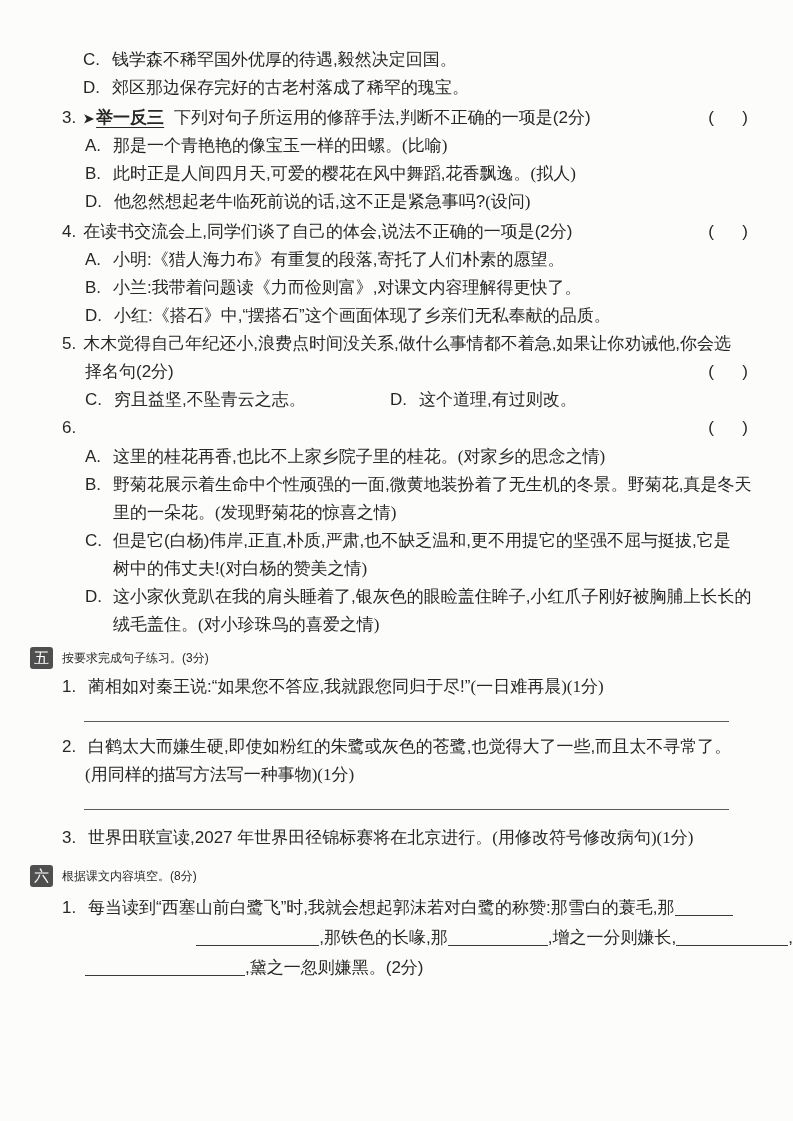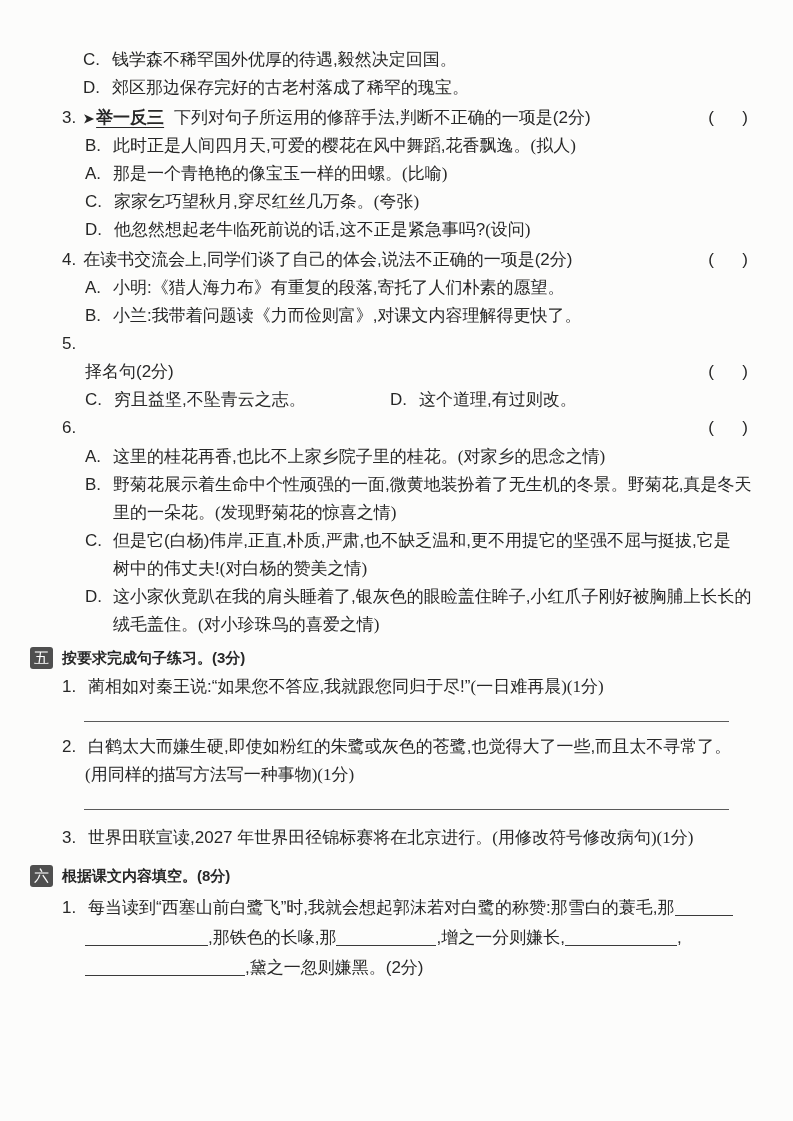--- a/index.html
+++ b/index.html
@@ -26,21 +26,21 @@
   .tag-text { text-decoration:underline; text-underline-offset:4px; }
   .arrow { font-size:13px; margin-right:2px; }
   .twocol { display:flex; padding-left:85px; }
   .colA { width:305px; }
   .secrow { display:flex; align-items:center; padding-left:30px; height:30px; }
   .marker {
     display:inline-block; width:23px; height:22px; line-height:22px;
     background:#4f4f4f; color:#ffffff; text-align:center;
     border-radius:3px; font-size:15px; flex:0 0 auto;
   }
-  .sectitle { font-weight:bold; margin-left:9px; font-size:15px; }
+  .sectitle { font-weight:normal; margin-left:9px; font-size:12px; }
   .item { padding-left:88px; position:relative; }
   .item .inum { position:absolute; left:62px; }
   .answer-line { height:0; border-bottom:1.5px solid #5a5a5a; margin-left:84px; width:645px; }
   .blank {
     display:inline-block; height:15px; transform:translateY(3px);
     border-bottom:1.5px solid #3a3a3a;
   }
   .w58 { width:58px; } .w123 { width:123px; } .w100 { width:100px; }
   .w112 { width:112px; } .w160 { width:160px; }
 </style>
@@ -56,46 +56,47 @@
     <span class="lbl">D.</span><span>郊区那边保存完好的古老村落成了稀罕的瑰宝。</span>
   </div>
 
   <div class="row qrow" style="margin-top:2px;">
     <span class="qnum">3.</span>
     <span class="tag"><span class="arrow">➤</span><span class="tag-text">举一反三</span></span>
     <span>下列对句子所运用的修辞手法,判断不正确的一项是(2分)</span>
     <span class="bracket">(      )</span>
   </div>
   <div class="row opt">
-    <span class="lbl">B.</span><span>此时正是人间四月天,可爱的樱花在风中舞蹈,花香飘逸。</span><span class="kai">(拟人)</span>
-  </div>
-  <div class="row opt">
     <span class="lbl">A.</span><span>那是一个青艳艳的像宝玉一样的田螺。</span><span class="kai">(比喻)</span>
   </div>
   <div class="row opt">
-    <span class="lbl">C.</span><span>家家乞巧望秋月,穿尽红丝几万条。</span><span class="kai">(夸张)</span>
+    <span class="lbl">B.</span><span>此时正是人间四月天,可爱的樱花在风中舞蹈,花香飘逸。</span><span class="kai">(拟人)</span>
   </div>
   <div class="row opt">
     <span class="lbl">D.</span><span>他忽然想起老牛临死前说的话,这不正是紧急事吗?</span><span class="kai">(设问)</span>
   </div>
 
   <div class="row qrow" style="margin-top:2px;">
     <span class="qnum">4.</span>
     <span>在读书交流会上,同学们谈了自己的体会,说法不正确的一项是(2分)</span>
     <span class="bracket">(      )</span>
   </div>
   <div class="row opt">
     <span class="lbl">A.</span><span>小明:《猎人海力布》有重复的段落,寄托了人们朴素的愿望。</span>
   </div>
   <div class="row opt">
     <span class="lbl">B.</span><span>小兰:我带着问题读《力而俭则富》,对课文内容理解得更快了。</span>
   </div>
+  <div class="row opt">
+    <span class="lbl">D.</span><span>小红:《搭石》中,“摆搭石”这个画面体现了乡亲们无私奉献的品质。</span>
+  </div>
 
   <div class="row qrow">
     <span class="qnum">5.</span>
+    <span>木木觉得自己年纪还小,浪费点时间没关系,做什么事情都不着急,如果让你劝诫他,你会选</span>
   </div>
   <div class="row qrow" style="padding-left:85px;">
     <span>择名句(2分)</span>
     <span class="bracket">(      )</span>
   </div>
   <div class="row twocol">
     <div class="colA">
       <span class="lbl">C.</span><span>穷且益坚,不坠青云之志。</span>
     </div>
     <div>
@@ -148,20 +149,20 @@
     <span class="inum">3.</span><span>世界田联宣读,2027 年世界田径锦标赛将在北京进行。</span><span class="kai">(用修改符号修改病句)(1分)</span>
   </div>
 
   <div class="secrow" style="margin-top:9px;">
     <span class="marker">六</span>
     <span class="sectitle">根据课文内容填空。(8分)</span>
   </div>
   <div class="row item" style="margin-top:3px;">
     <span class="inum">1.</span><span>每当读到“西塞山前白鹭飞”时,我就会想起郭沫若对白鹭的称赞:那雪白的蓑毛,那</span><span class="blank w58"></span>
   </div>
-  <div class="row cont" style="margin-top:2px;">
+  <div class="row cont" style="margin-top:2px;text-align:right;">
     <span class="blank w123"></span><span>,那铁色的长喙,那</span><span class="blank w100"></span><span>,增之一分则嫌长,</span><span class="blank w112"></span><span>,</span>
   </div>
   <div class="row cont" style="margin-top:2px;">
     <span class="blank w160"></span><span>,黛之一忽则嫌黑。(2分)</span>
   </div>
 
 </div>
 
 </body></html>

